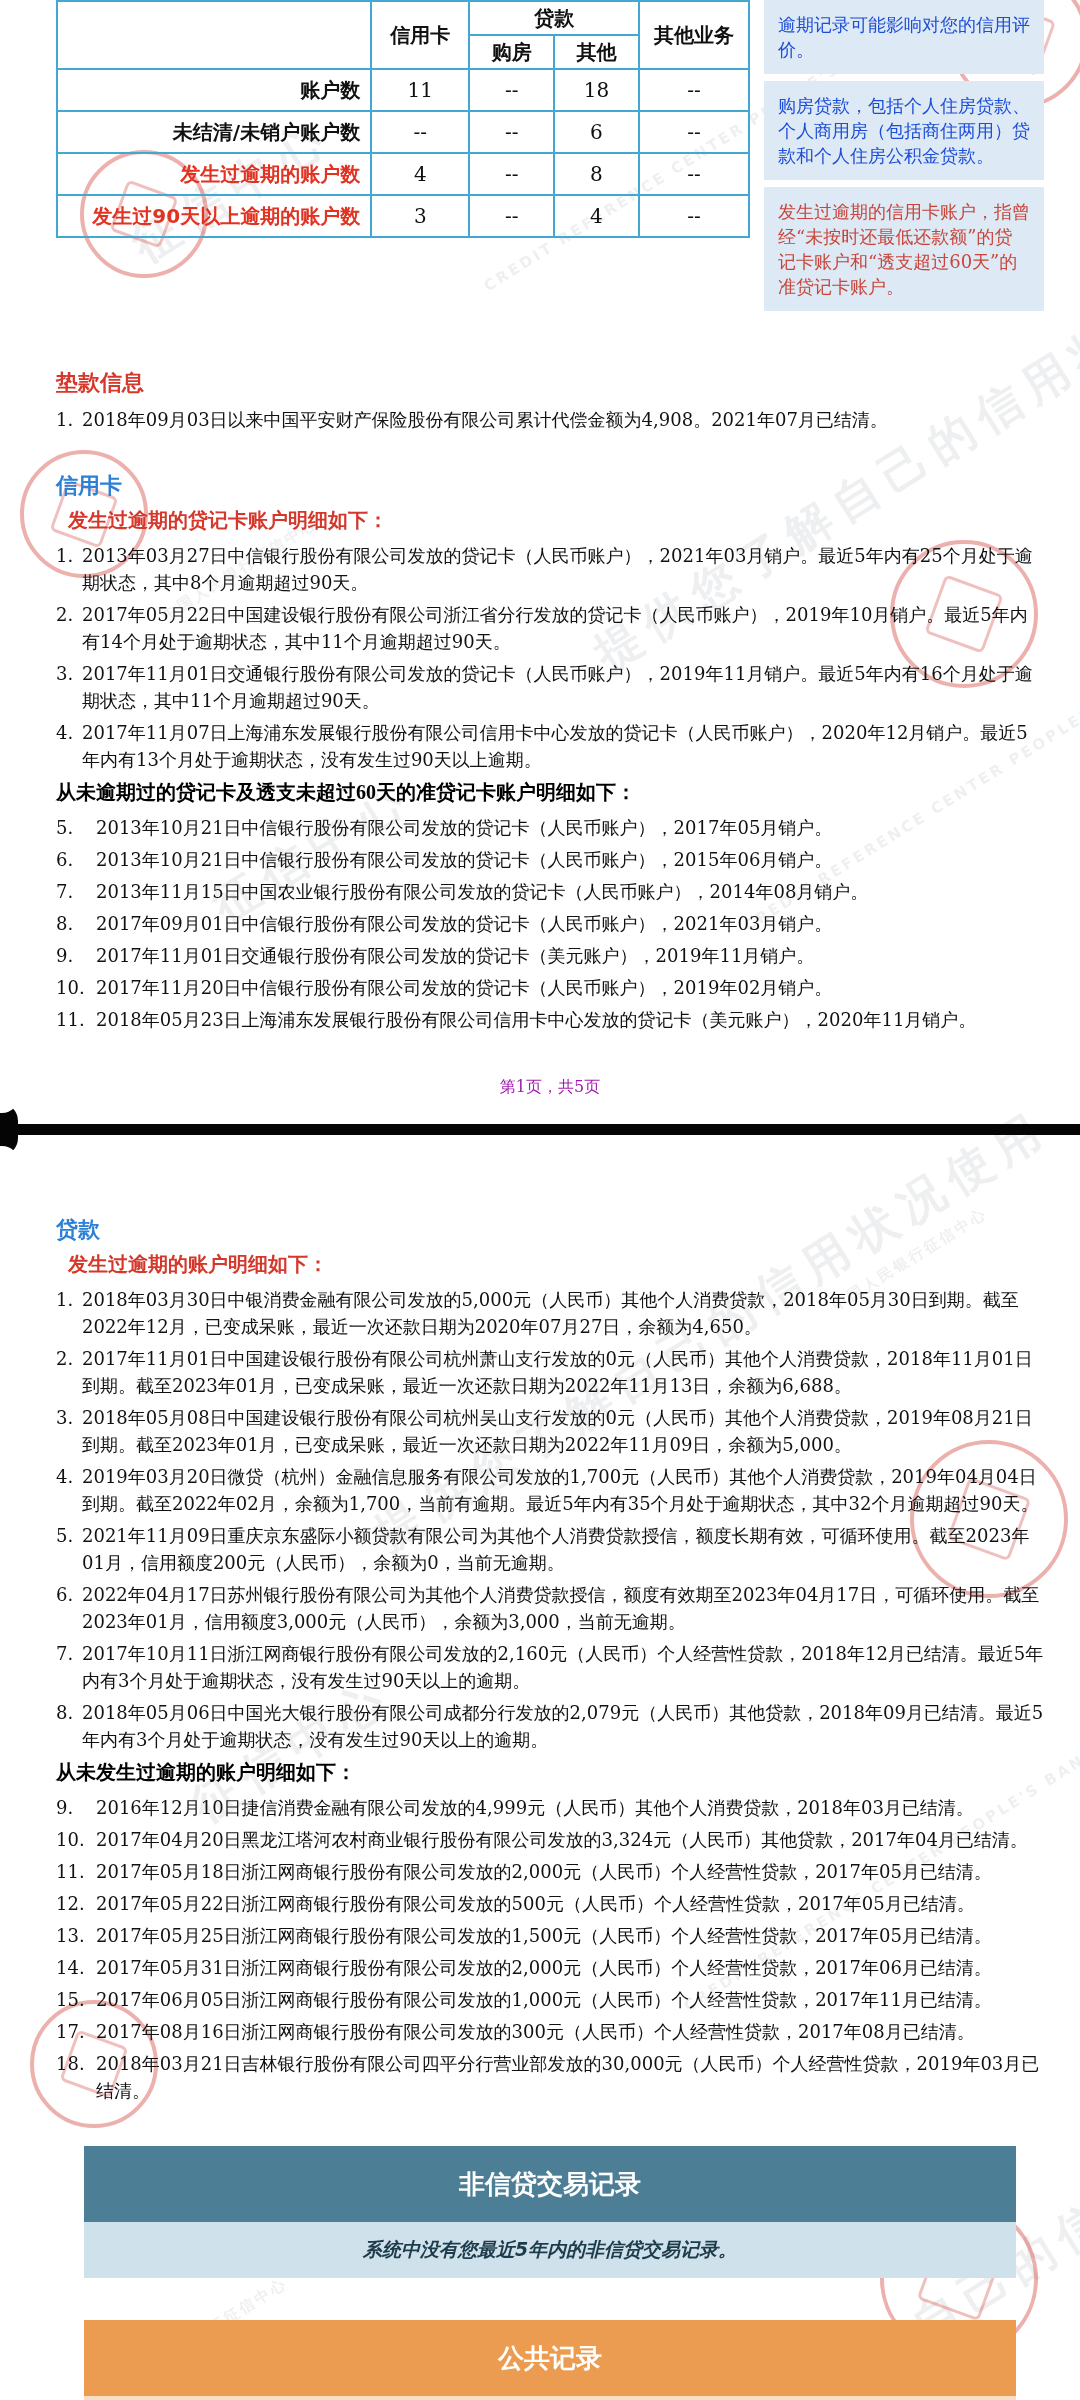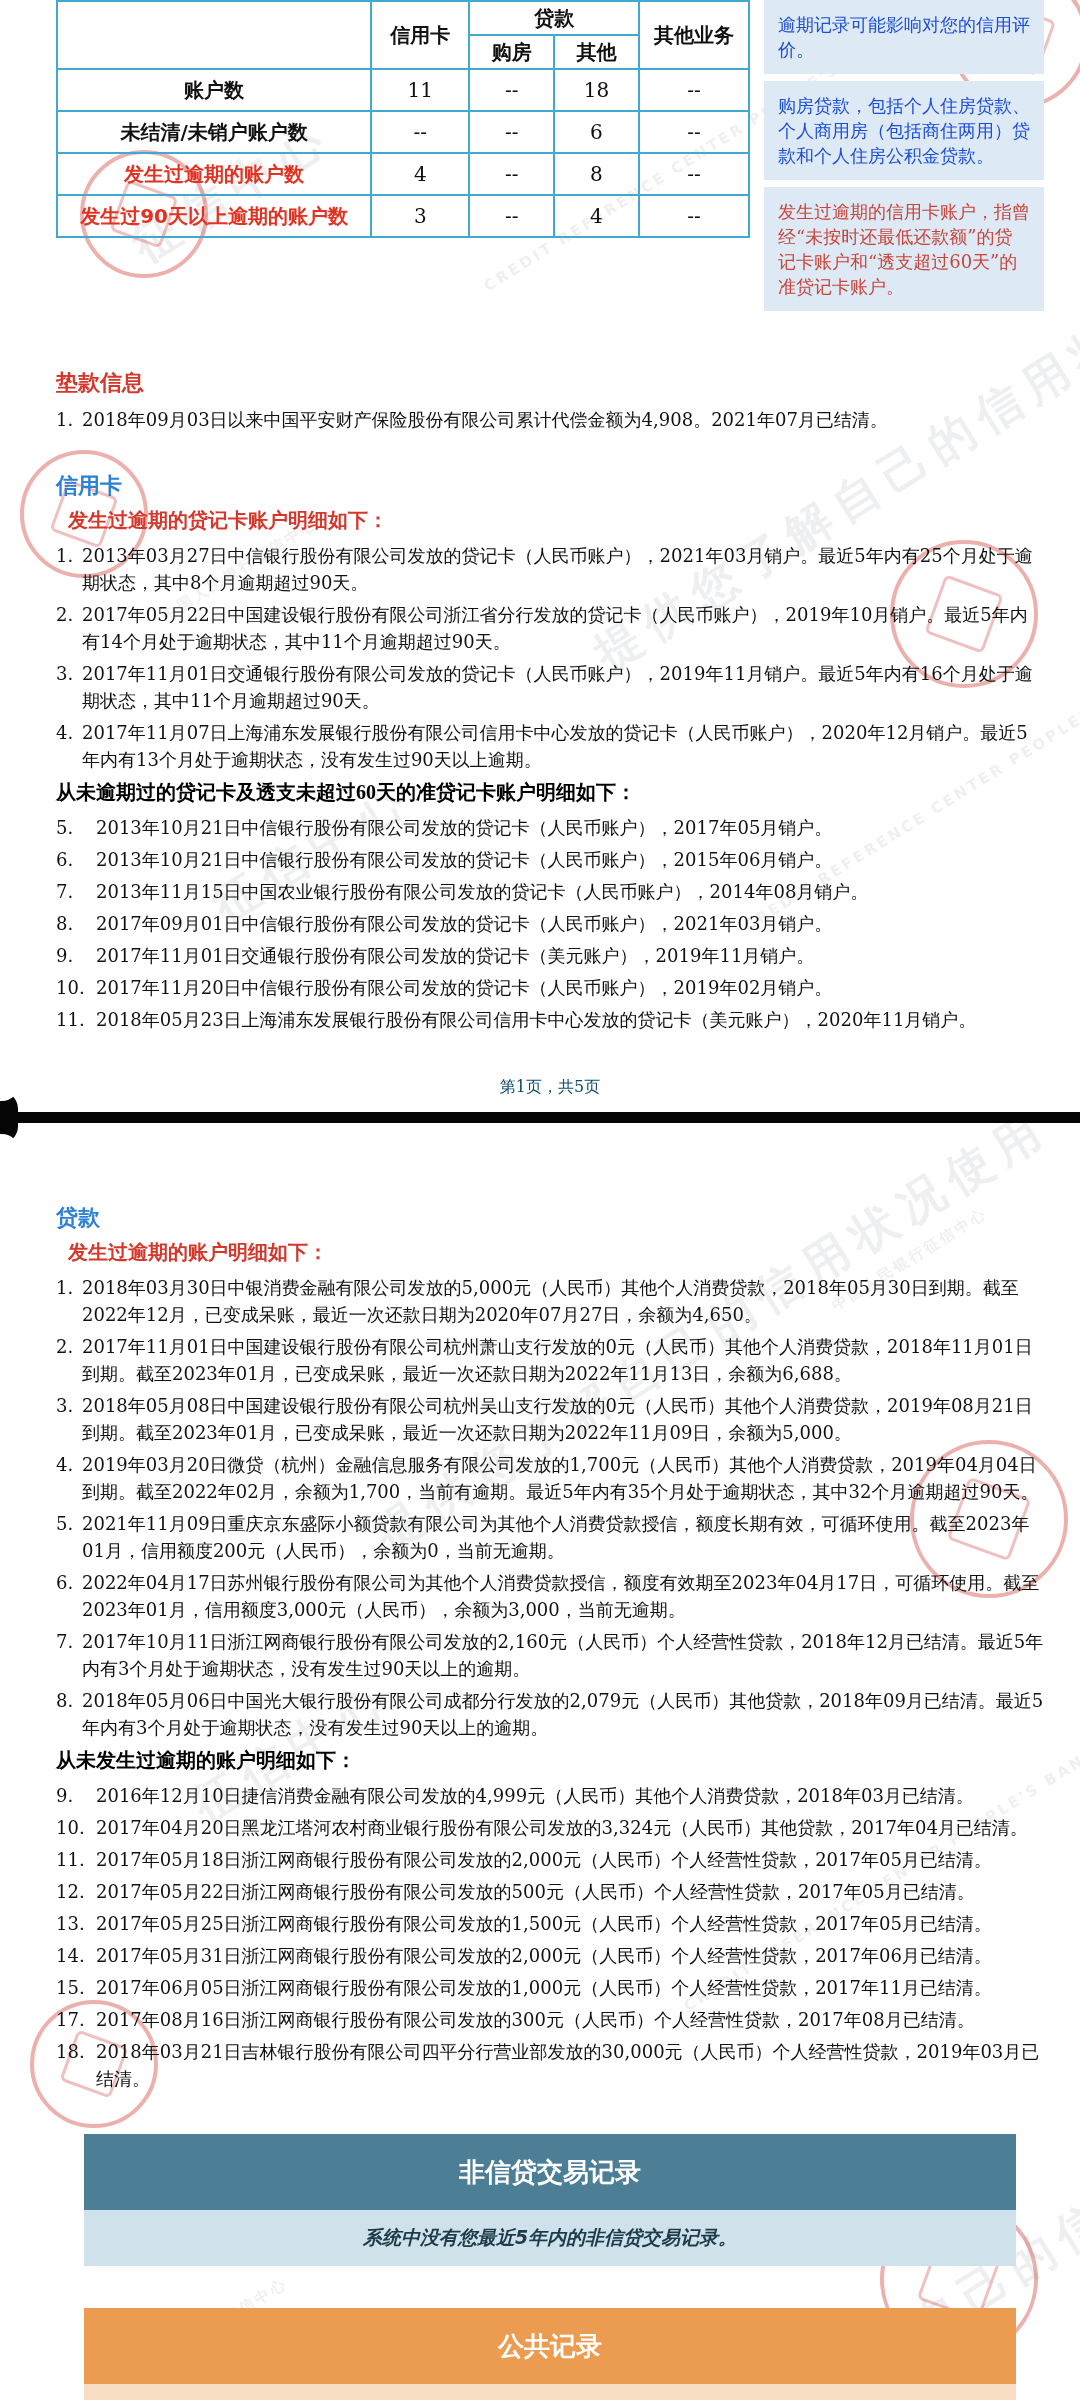--- a/index.html
+++ b/index.html
@@ -13,42 +13,42 @@
   .wm-small{font-size:15px;letter-spacing:3px;}
   .seal{position:absolute;border:4px solid rgba(204,48,40,.38);border-radius:50%;}
   .seal::after{content:"";position:absolute;left:50%;top:50%;width:40%;height:40%;
                transform:translate(-50%,-50%) rotate(20deg);border:3px solid rgba(204,48,40,.30);border-radius:6px;}
   
   .content{position:relative;z-index:1;padding:0 36px 0 56px;}
   
   .summary-row{display:flex;align-items:flex-start;margin-bottom:50px;}
   table.sum{border-collapse:collapse;width:694px;flex:0 0 694px;}
   table.sum td{border:2px solid #41a9d1;text-align:center;vertical-align:middle;}
-  table.sum td.lbl{text-align:center;padding:6px 10px;font-family:"DejaVu Sans","Liberation Sans",sans-serif;
+  table.sum td.lbl{text-align:right;padding:6px 10px;font-family:"DejaVu Sans","Liberation Sans",sans-serif;
                    font-weight:bold;font-size:20px;width:318px;}
   table.sum td.lbl.red{color:#e23222;}
   table.sum td.vh{font-family:"DejaVu Sans","Liberation Sans",sans-serif;font-weight:bold;font-size:20px;padding:2px 4px;height:28px;}
   table.sum td.val{font-size:20px;height:38px;text-align:center;}
   .notes-col{flex:1;margin-left:14px;}
   .note{background:#dde9f4;color:#1d4ed8;font-size:18px;line-height:25px;padding:12px 14px;margin-bottom:7px;
         font-family:"DejaVu Serif","Liberation Serif",serif;}
   .note.red{color:#c8453b;}
   
   .h-red{color:#d5372b;font-family:"DejaVu Sans","Liberation Sans",sans-serif;font-weight:bold;font-size:22px;margin:0 0 8px 0;}
   .h-blue{color:#2c80d5;font-family:"DejaVu Sans","Liberation Sans",sans-serif;font-weight:bold;font-size:22px;margin:0 0 6px 0;}
   .sub-red{color:#d5372b;font-family:"DejaVu Sans","Liberation Sans",sans-serif;font-weight:bold;font-size:20px;margin:2px 0 8px 0;padding-left:12px;}
   .sub-black{color:#000;font-family:Liberation Serif, serif;font-weight:bold;font-size:20px;margin:6px 0 8px 0;}
   .sec{margin-bottom:38px;}
   
   .li{display:flex;margin-bottom:5px;font-size:18px;line-height:27px;}
   .li .num{flex:0 0 auto;min-width:26px;}
   .li .num.wide{min-width:40px;}
   .li .txt{flex:1;}
   
-  .pg-footer{text-align:center;font-size:16px;color:#0c4a6e;margin:44px 0 14px 0;}
+  .pg-footer{text-align:center;font-size:16px;color:#a21caf;margin:44px 0 26px 0;}
   .page-break{position:relative;height:11px;background:#050505;margin:0 -36px 0 -56px;}
   .bulge{position:absolute;left:0;top:-21px;width:18px;height:53px;background:#050505;
          border-radius:0 26px 26px 0;}
   .bulge::before,.bulge::after{content:"";position:absolute;width:34px;height:34px;background:#fff;border-radius:50%;left:-15px;}
   .bulge::before{top:-24px;}
   .bulge::after{bottom:-24px;}
   .page2-top{padding-top:80px;}
   
   .banner{margin:42px 28px 0 28px;}
   .banner .bar{height:76px;display:flex;align-items:center;justify-content:center;color:#fff;

